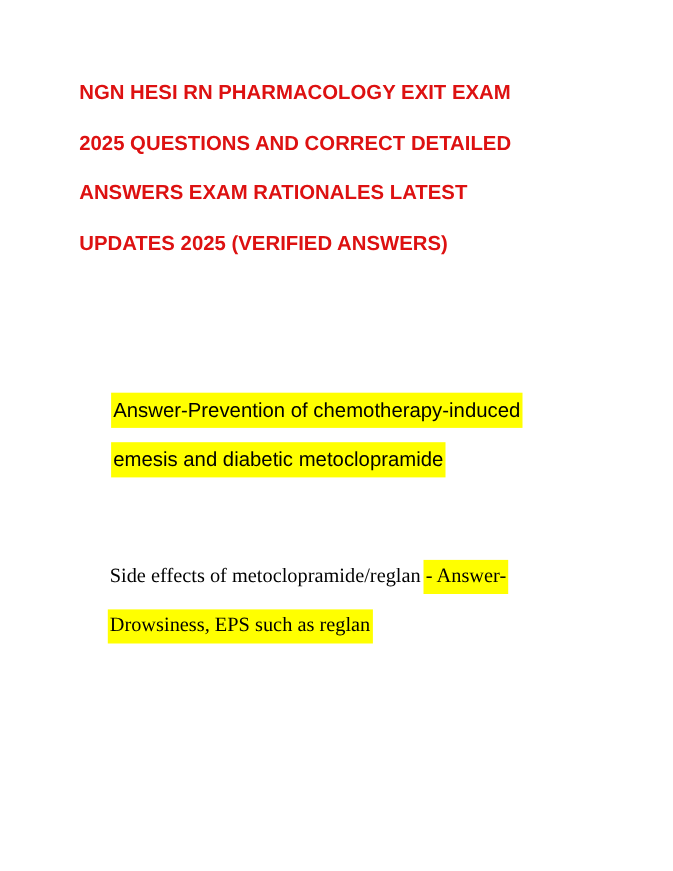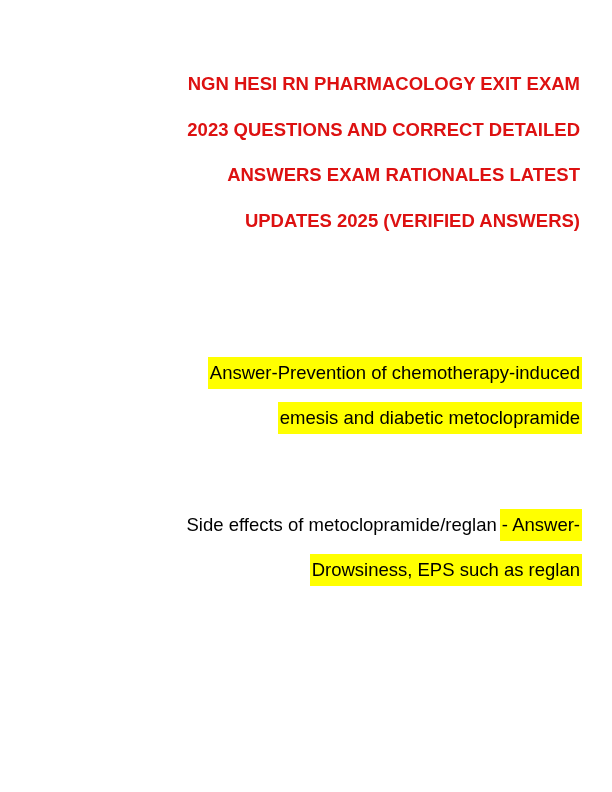--- a/index.html
+++ b/index.html
@@ -5,33 +5,33 @@
   html, body {
     margin: 0;
     padding: 0;
     background: #ffffff;
   }
   .page {
     position: relative;
     width: 612px;
     height: 712px;
     box-sizing: border-box;
-    padding: 61px 32px 0 72px;
+    padding: 61px 84px 0 72px;
     background: var(--page-background, #ffffff);
     font-family: "Liberation Sans", sans-serif;
     font-size: 18.5px;
     color: var(--body-text, #000000);
     overflow: hidden;
-    text-align: right;
   }
   .para {
     margin: 0 0 61px 0;
   }
   .para:last-child {
     margin-bottom: 0;
+    font-family: Liberation Serif, serif;
   }
   .line {
     height: 45.5px;
     line-height: 45.5px;
     white-space: pre;
   }
   .heading .line {
     font-weight: 700;
     color: var(--heading-red, #dd1111);
   }
@@ -41,21 +41,21 @@
     margin: 12px -2px;
   }
 </style>
 </head>
 <body>
 
 <div class="page">
 
   <div class="para heading">
     <div class="line">NGN HESI RN PHARMACOLOGY EXIT EXAM</div>
-    <div class="line">2023 QUESTIONS AND CORRECT DETAILED</div>
+    <div class="line">2025 QUESTIONS AND CORRECT DETAILED</div>
     <div class="line">ANSWERS EXAM RATIONALES LATEST</div>
     <div class="line">UPDATES 2025 (VERIFIED ANSWERS)</div>
   </div>
 
   <div class="para">
     <div class="line">
       <span class="hl">Answer-Prevention of chemotherapy-induced</span>
     </div>
     <div class="line">
       <span class="hl">emesis and diabetic metoclopramide</span>

